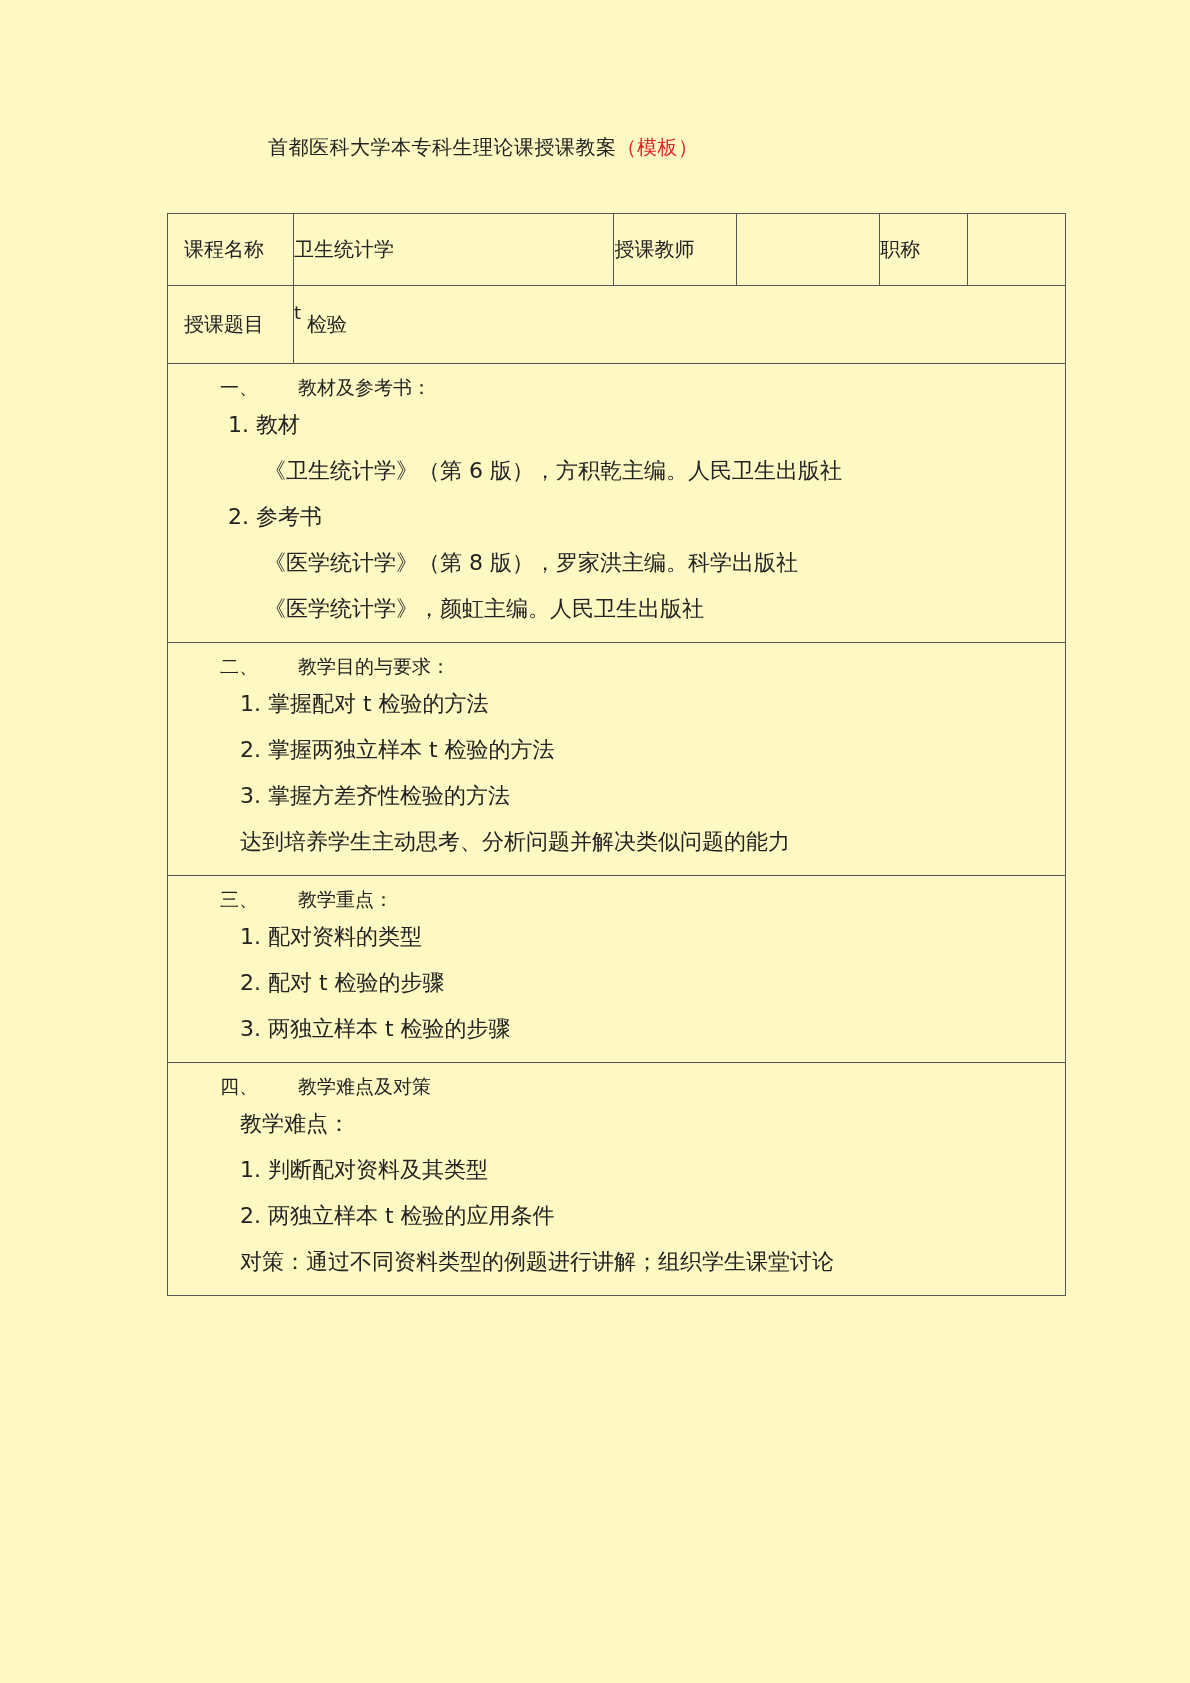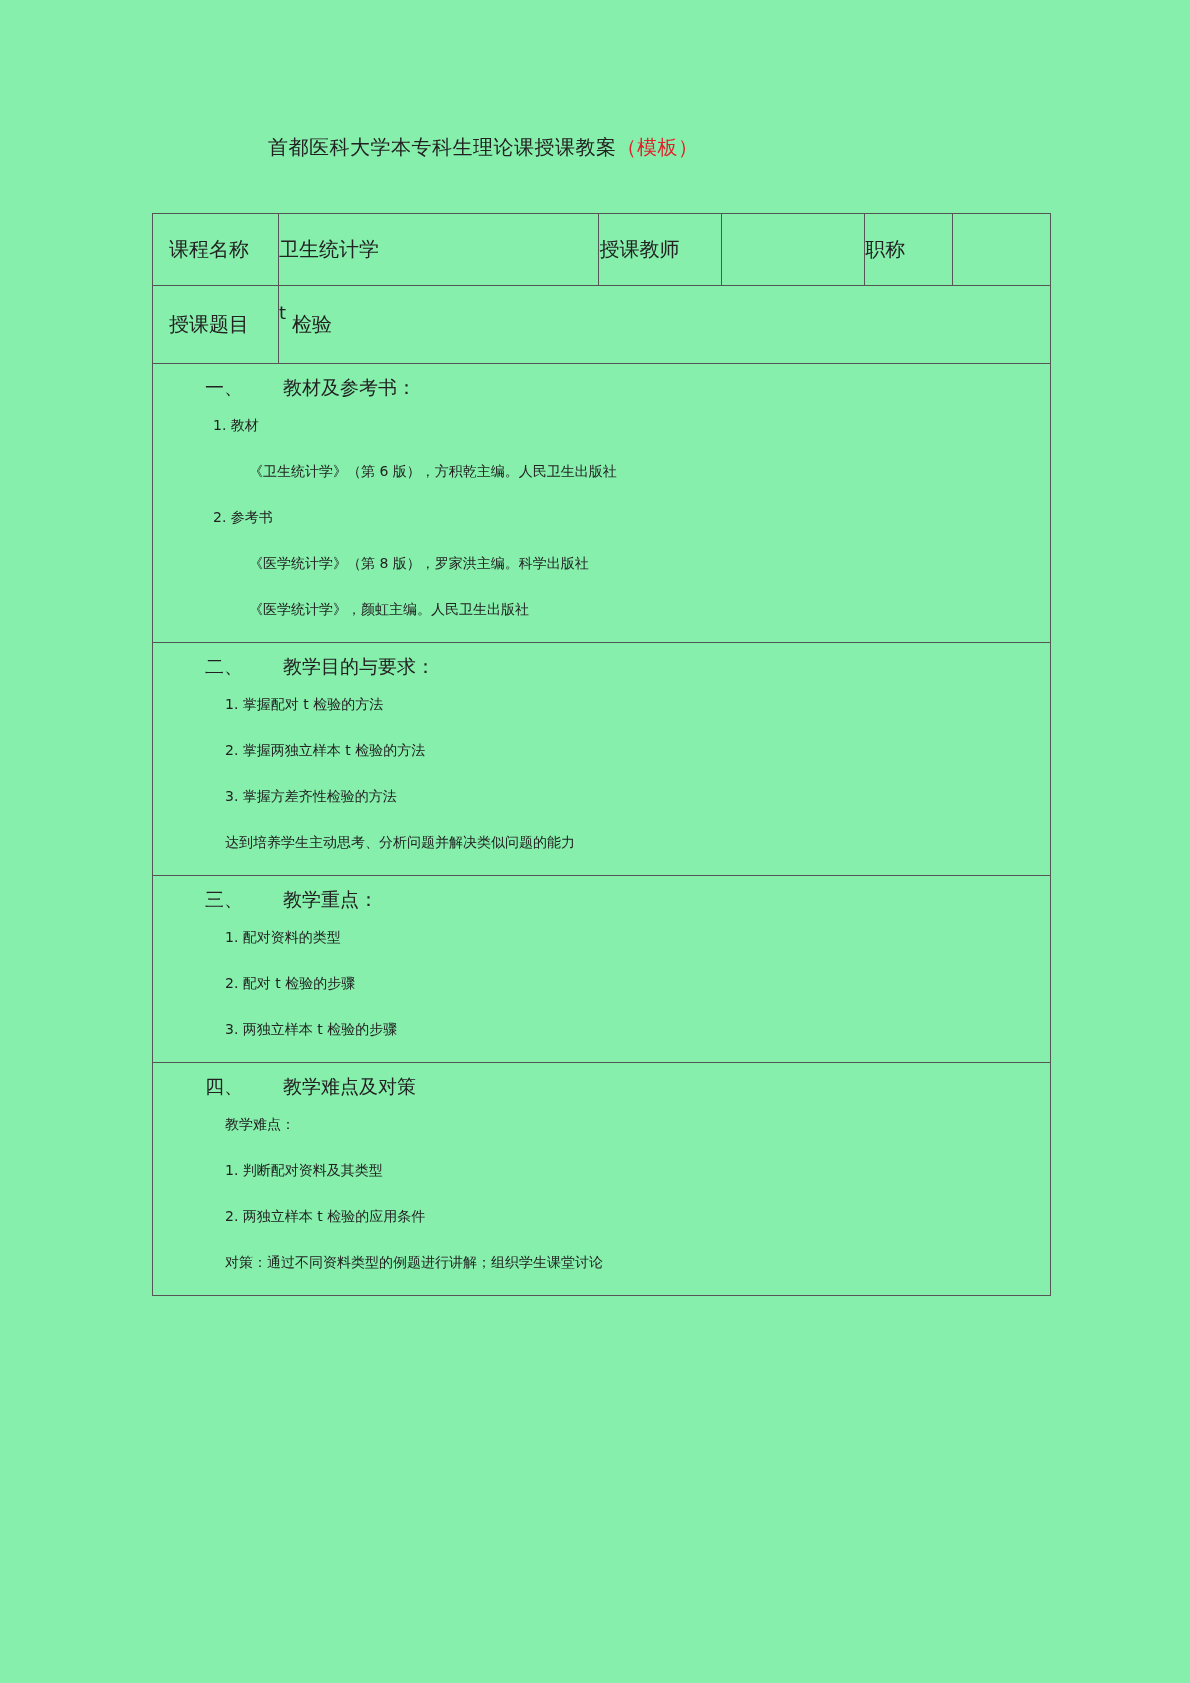--- a/index.html
+++ b/index.html
@@ -1,27 +1,27 @@
 <!DOCTYPE html>
 <html><head>
 <meta charset="utf-8">
 <style>
   body { margin:0; background:#ffffff; font-family:"DejaVu Sans", sans-serif; color:#222; }
-  .page { position:relative; width:1190px; height:1683px; background:#86efac; }
+  .page { position:relative; width:1190px; height:1683px; background:#fef9c3; }
   .doc-title { position:absolute; left:268px; top:134px; font-size:20px; letter-spacing:0.5px; }
   .doc-title .red { color:#e0202a; }
-  table.grid { position:absolute; left:152px; top:213px; width:899px; border-collapse:collapse; }
+  table.grid { position:absolute; left:167px; top:213px; width:899px; border-collapse:collapse; }
   table.grid td { border:1.5px solid #555; font-size:20px; padding:0; vertical-align:middle; }
   .c { text-align:left; }
   .l { padding-left:16px !important; }
   .red { color:#e0202a; }
   .section td { vertical-align:top; padding:8px 12px 10px 12px !important; }
   .sec-head { font-size:19px; line-height:30px;margin-left:40px; }
   .sec-head .num { display:inline-block; width:78px; }
-  .item { font-size:14px; line-height:46px; }
+  .item { font-size:22px; line-height:46px; }
   .i1 { padding-left:48px; }
   .i2 { padding-left:84px; }
   .i3 { padding-left:60px; }
   .tsup { position:relative; top:-12px; font-size:18px; margin-right:6px; }
 </style>
 </head>
 <body>
 
 <div class="page">
   <div class="doc-title">

